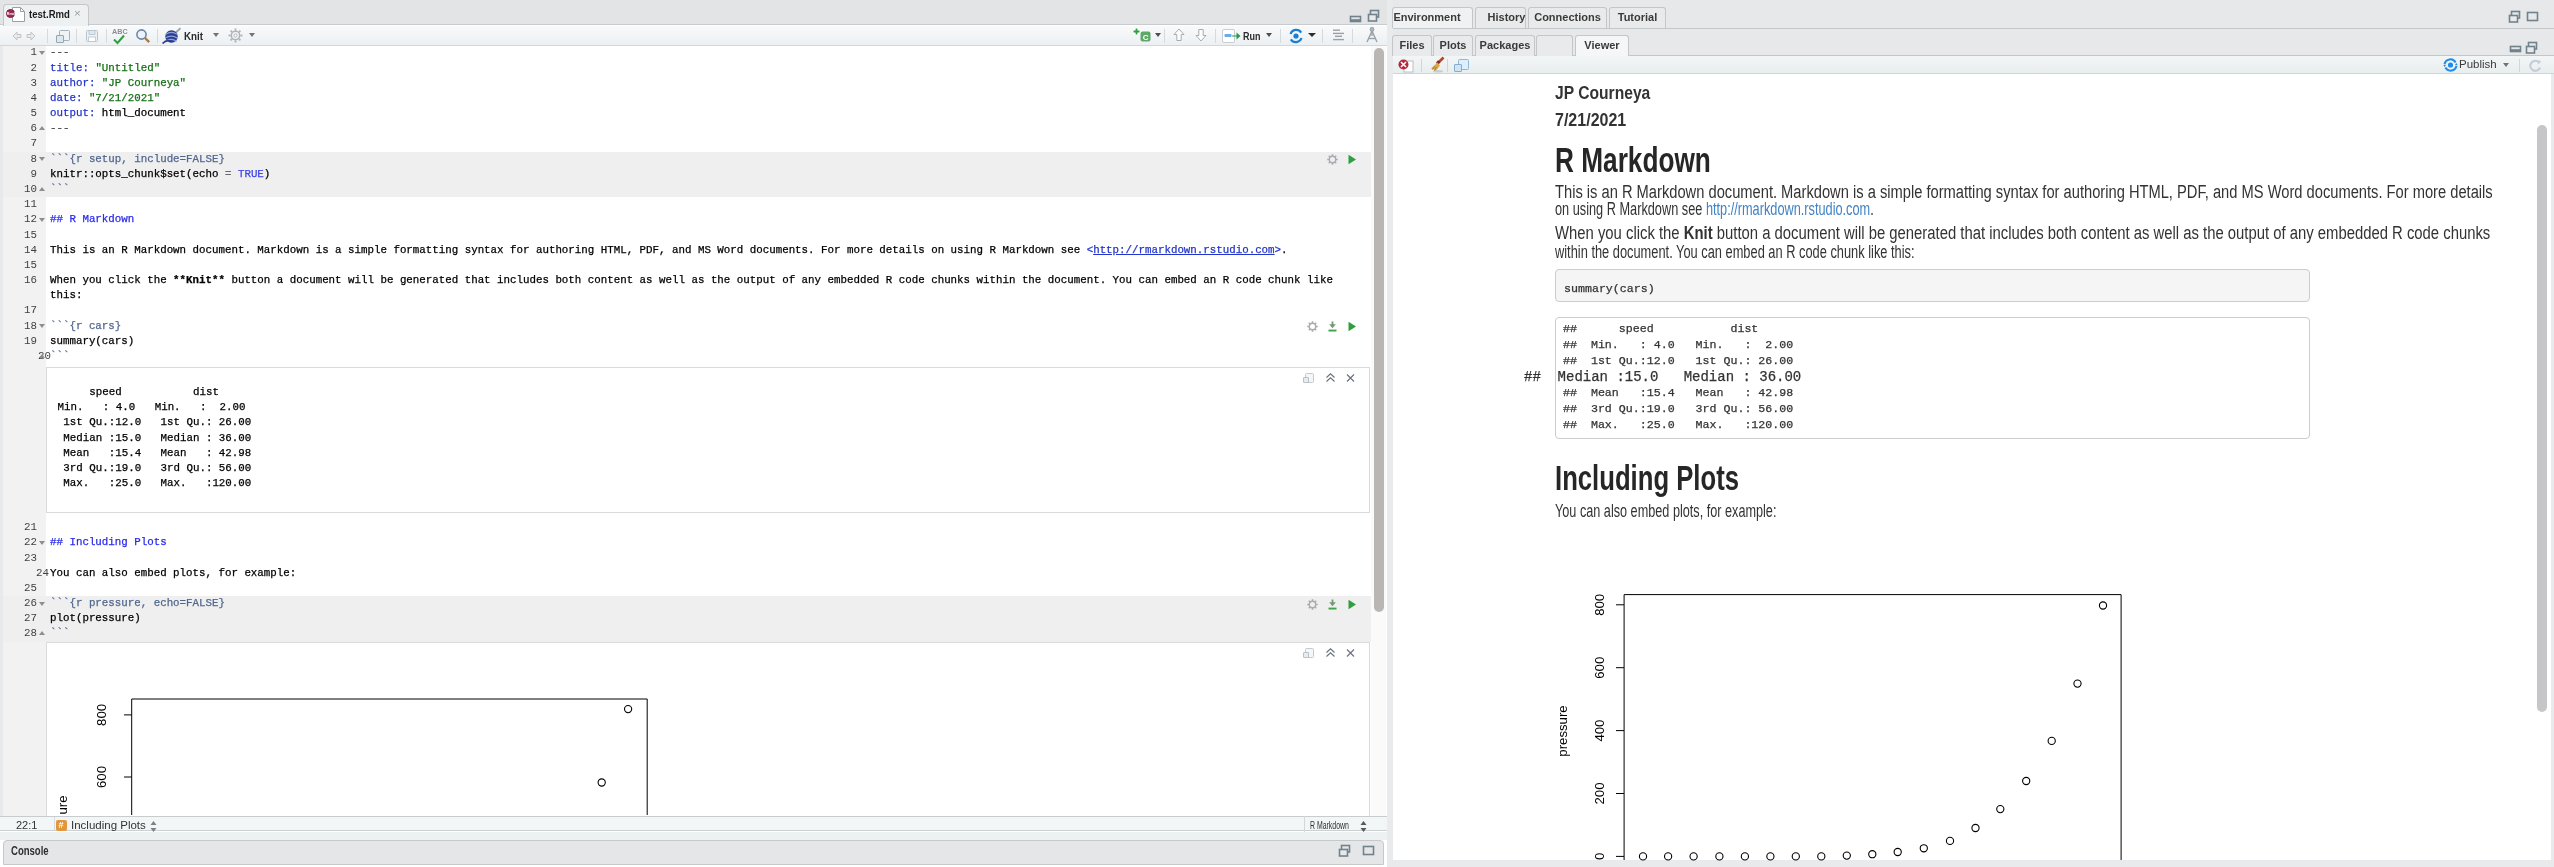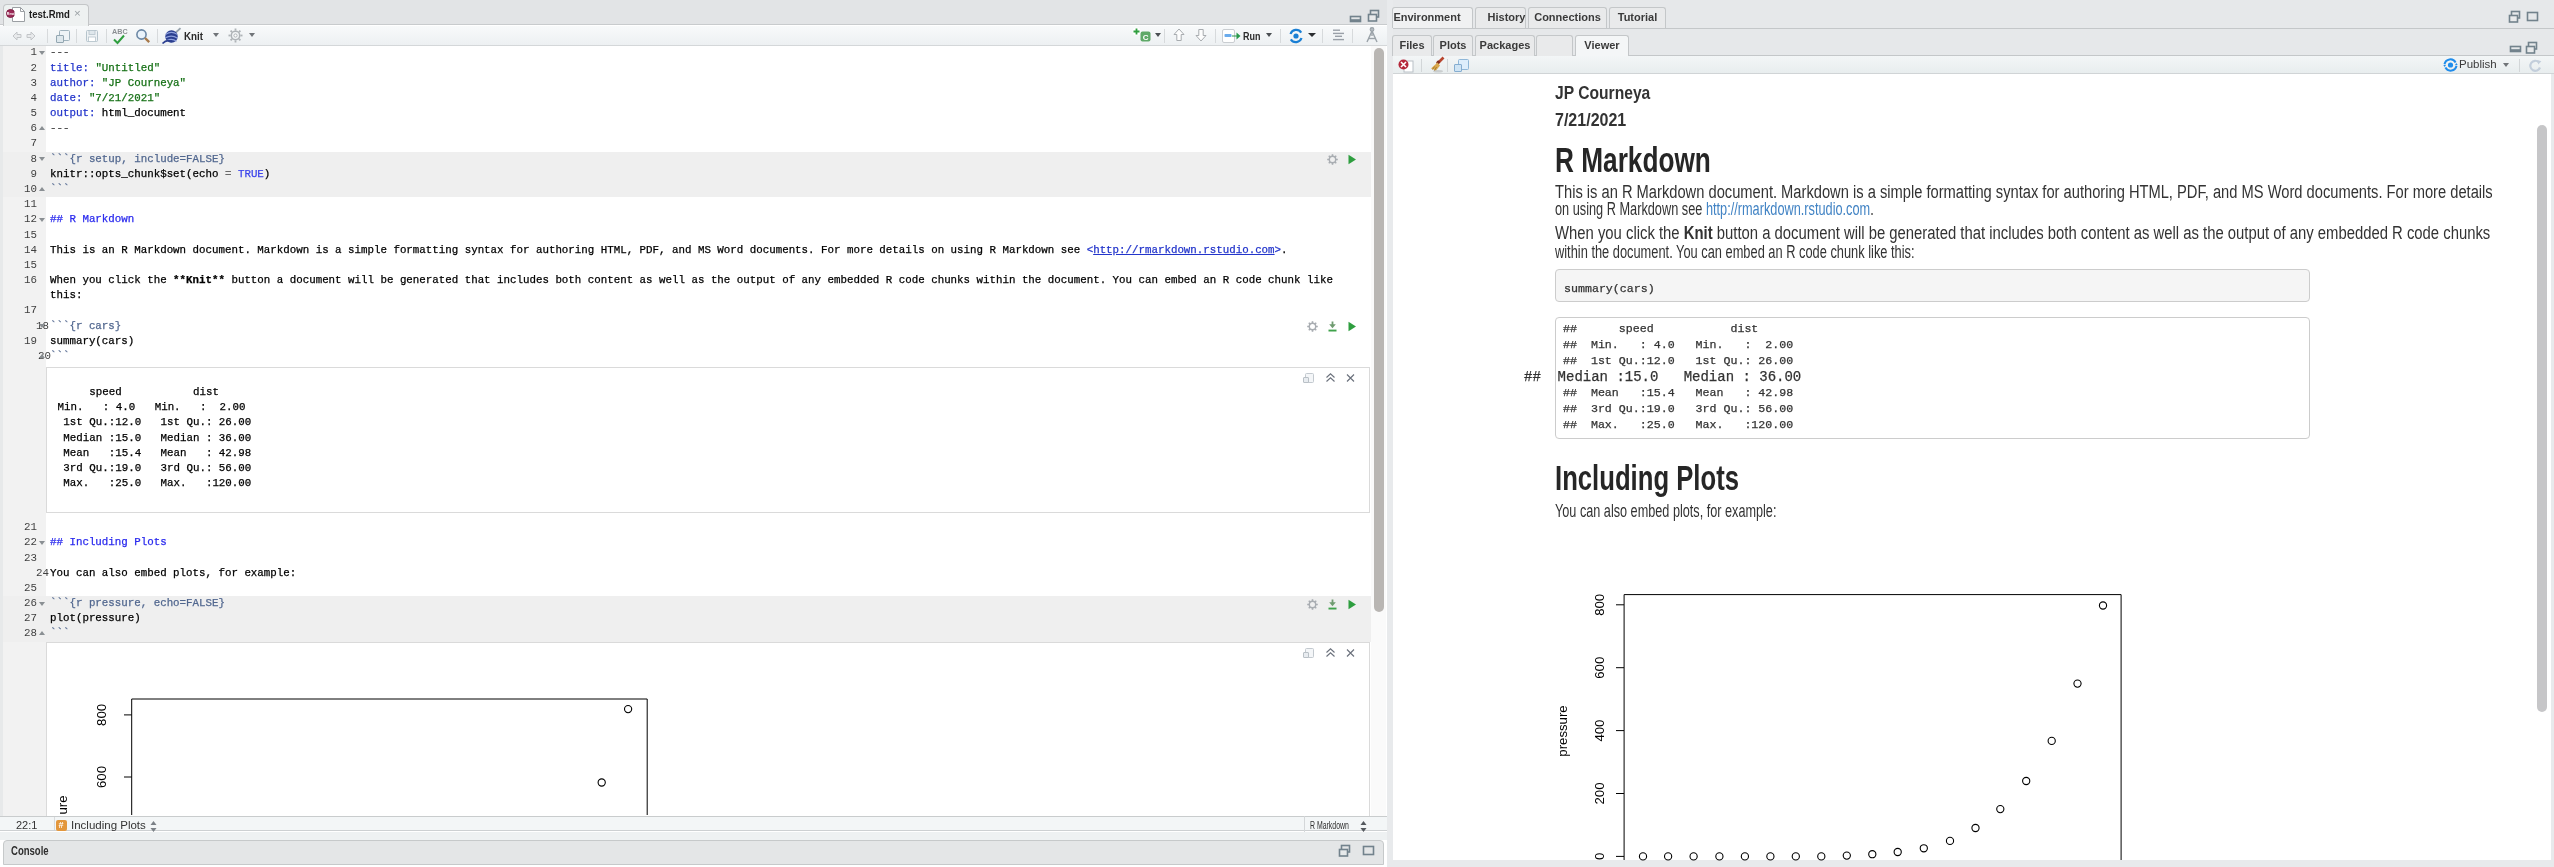--- a/index.html
+++ b/index.html
@@ -158,21 +158,21 @@
 <div class="num" style="left:0px; top:181.9px;">10</div>
 <div class="abs" style="left:39px; top:186.5px; width:0; height:0; border-left:3.5px solid transparent; border-right:3.5px solid transparent; border-bottom:4.5px solid #8a8f93;"></div>
 <div class="num" style="left:0px; top:197.1px;">11</div>
 <div class="num" style="left:0px; top:212.3px;">12</div>
 <div class="abs" style="left:39px; top:217.9px; width:0; height:0; border-left:3.5px solid transparent; border-right:3.5px solid transparent; border-top:4.5px solid #8a8f93;"></div>
 <div class="num" style="left:0px; top:227.5px;">15</div>
 <div class="num" style="left:0px; top:242.7px;">14</div>
 <div class="num" style="left:0px; top:257.8px;">15</div>
 <div class="num" style="left:0px; top:273.0px;padding-left:24px;">16</div>
 <div class="num" style="left:0px; top:303.4px;">17</div>
-<div class="num" style="left:0px; top:318.6px;margin-left:12px;">18</div>
+<div class="num" style="left:0px; top:318.6px;">18</div>
 <div class="abs" style="left:39px; top:324.1px; width:0; height:0; border-left:3.5px solid transparent; border-right:3.5px solid transparent; border-top:4.5px solid #8a8f93;"></div>
 <div class="num" style="left:0px; top:333.7px;">19</div>
 <div class="num" style="left:0px; top:348.9px;padding-left:38px;">20</div>
 <div class="abs" style="left:39px; top:353.5px; width:0; height:0; border-left:3.5px solid transparent; border-right:3.5px solid transparent; border-bottom:4.5px solid #8a8f93;"></div>
 <div class="num" style="left:0px; top:520.1px;">21</div>
 <div class="num" style="left:0px; top:535.3px;">22</div>
 <div class="abs" style="left:39px; top:540.9px; width:0; height:0; border-left:3.5px solid transparent; border-right:3.5px solid transparent; border-top:4.5px solid #8a8f93;"></div>
 <div class="num" style="left:0px; top:550.5px;">23</div>
 <div class="num" style="left:12px; top:565.6px;">24</div>
 <div class="num" style="left:0px; top:580.8px;">25</div>

